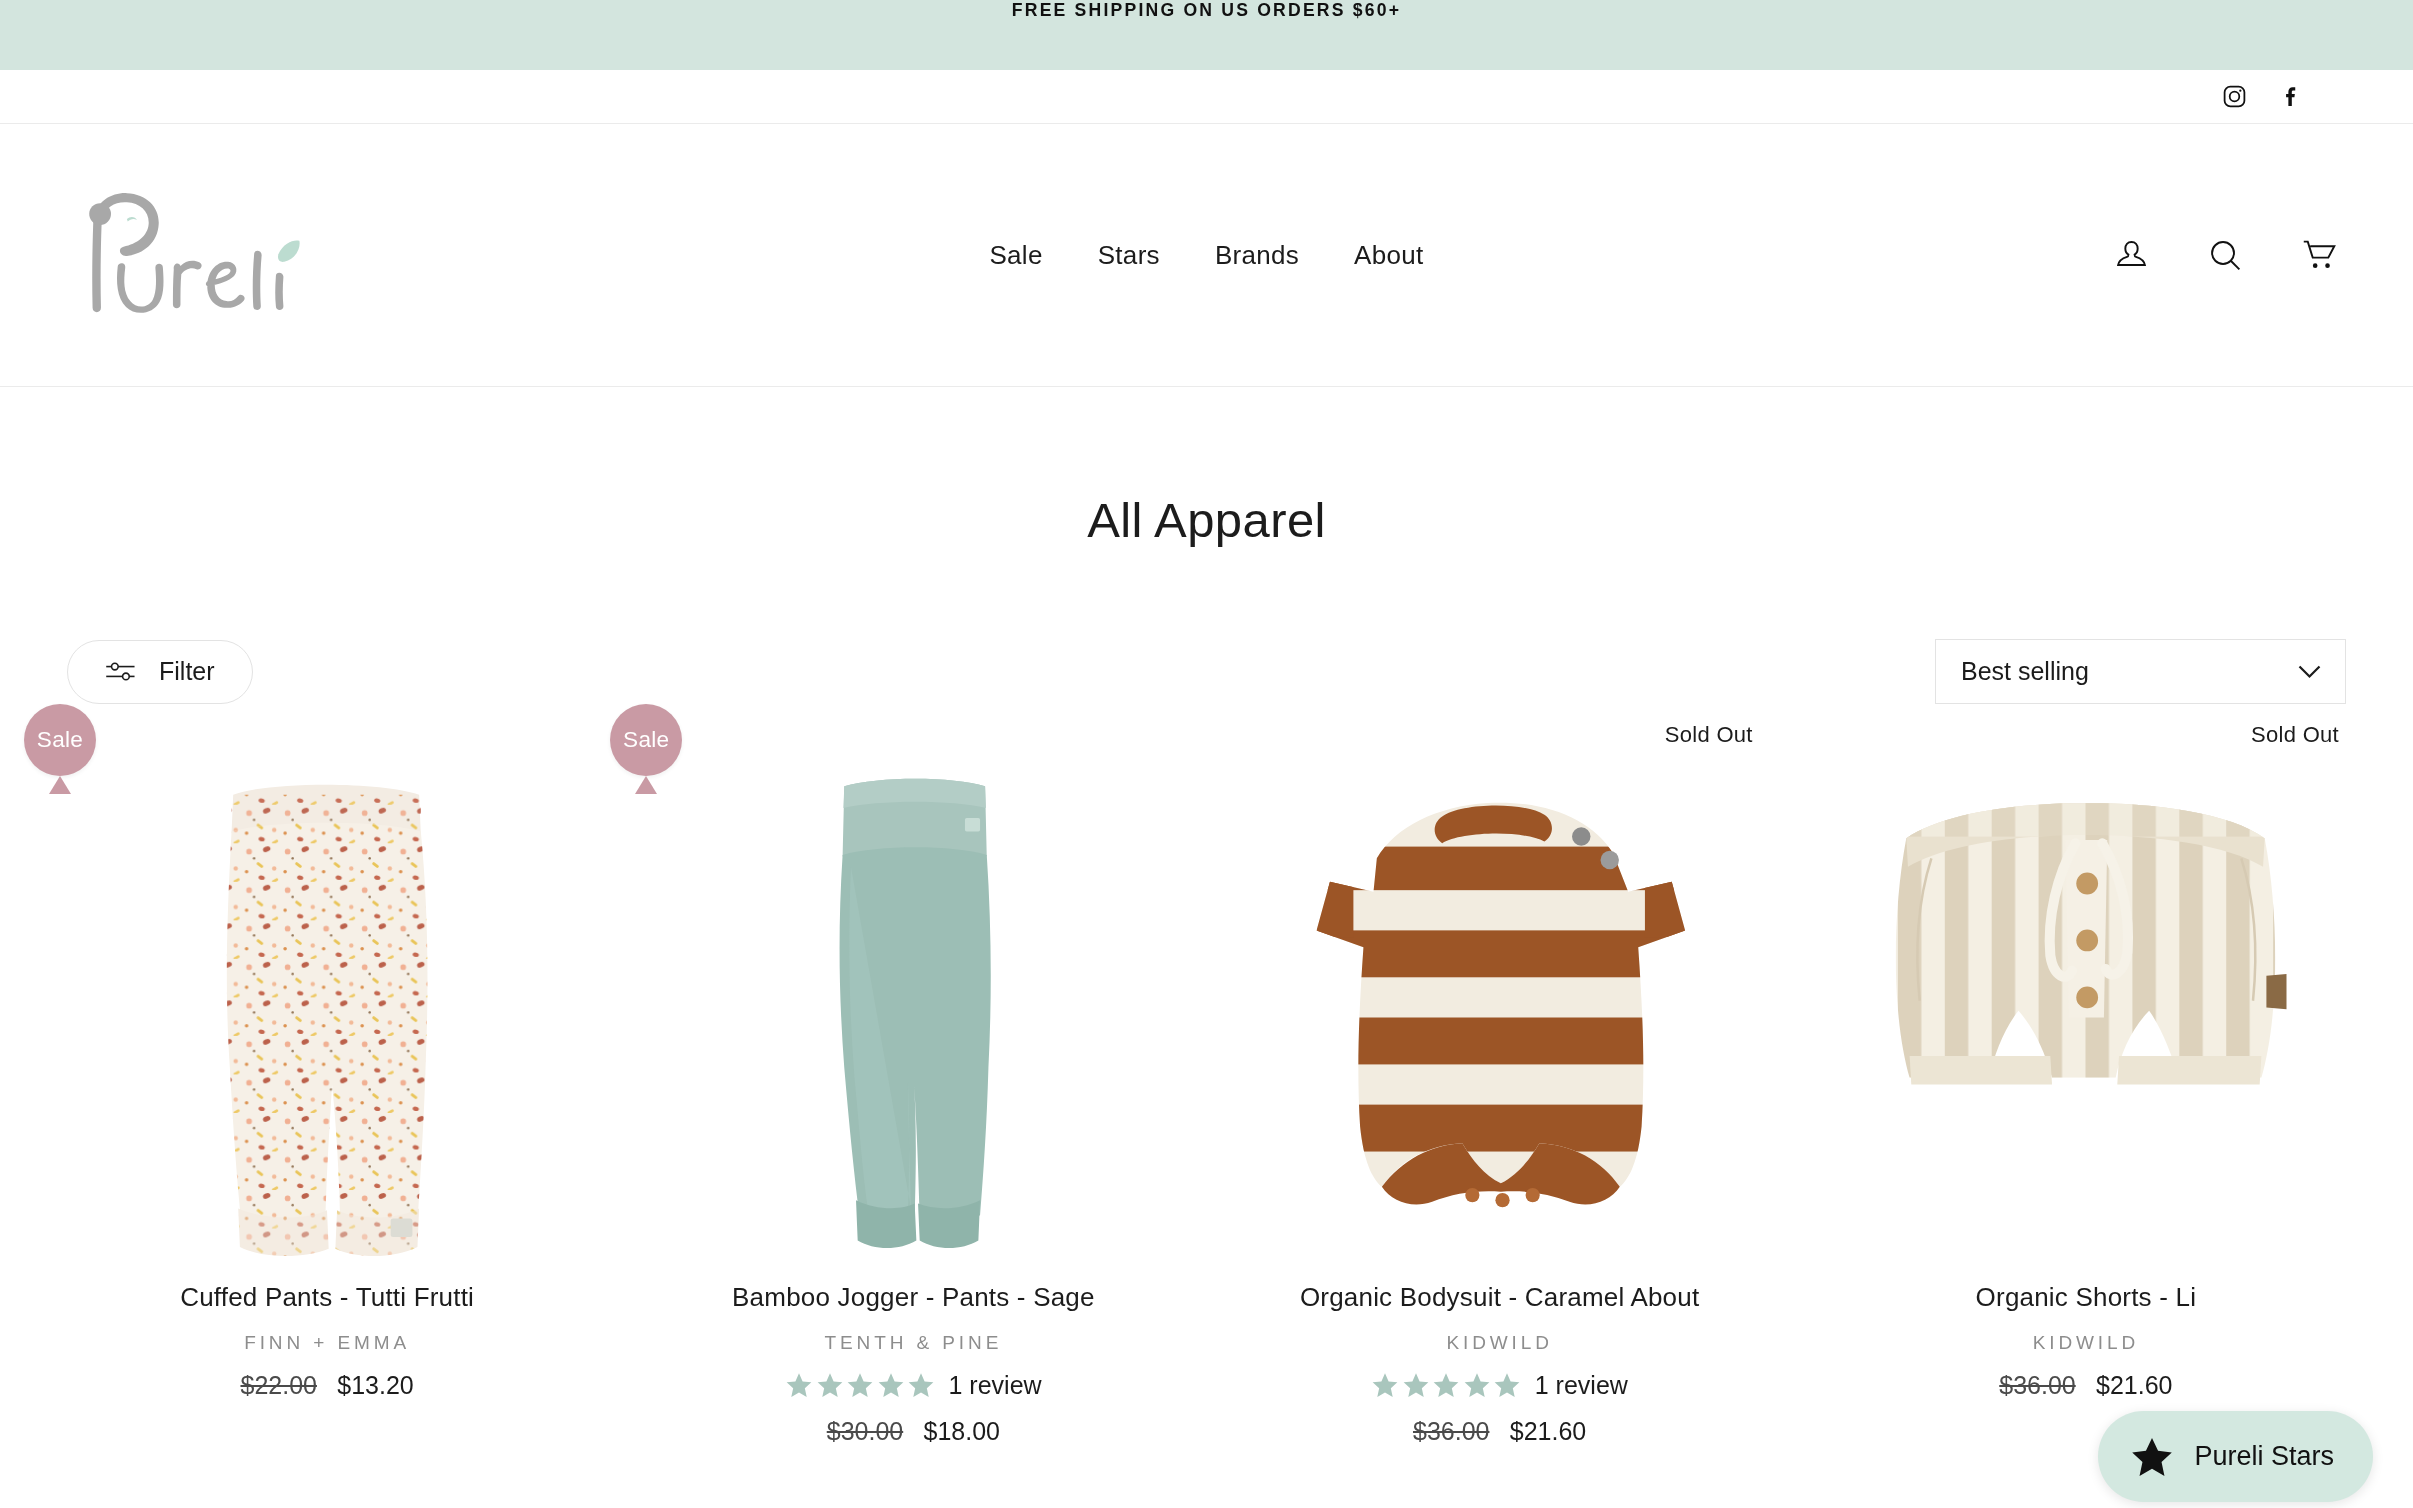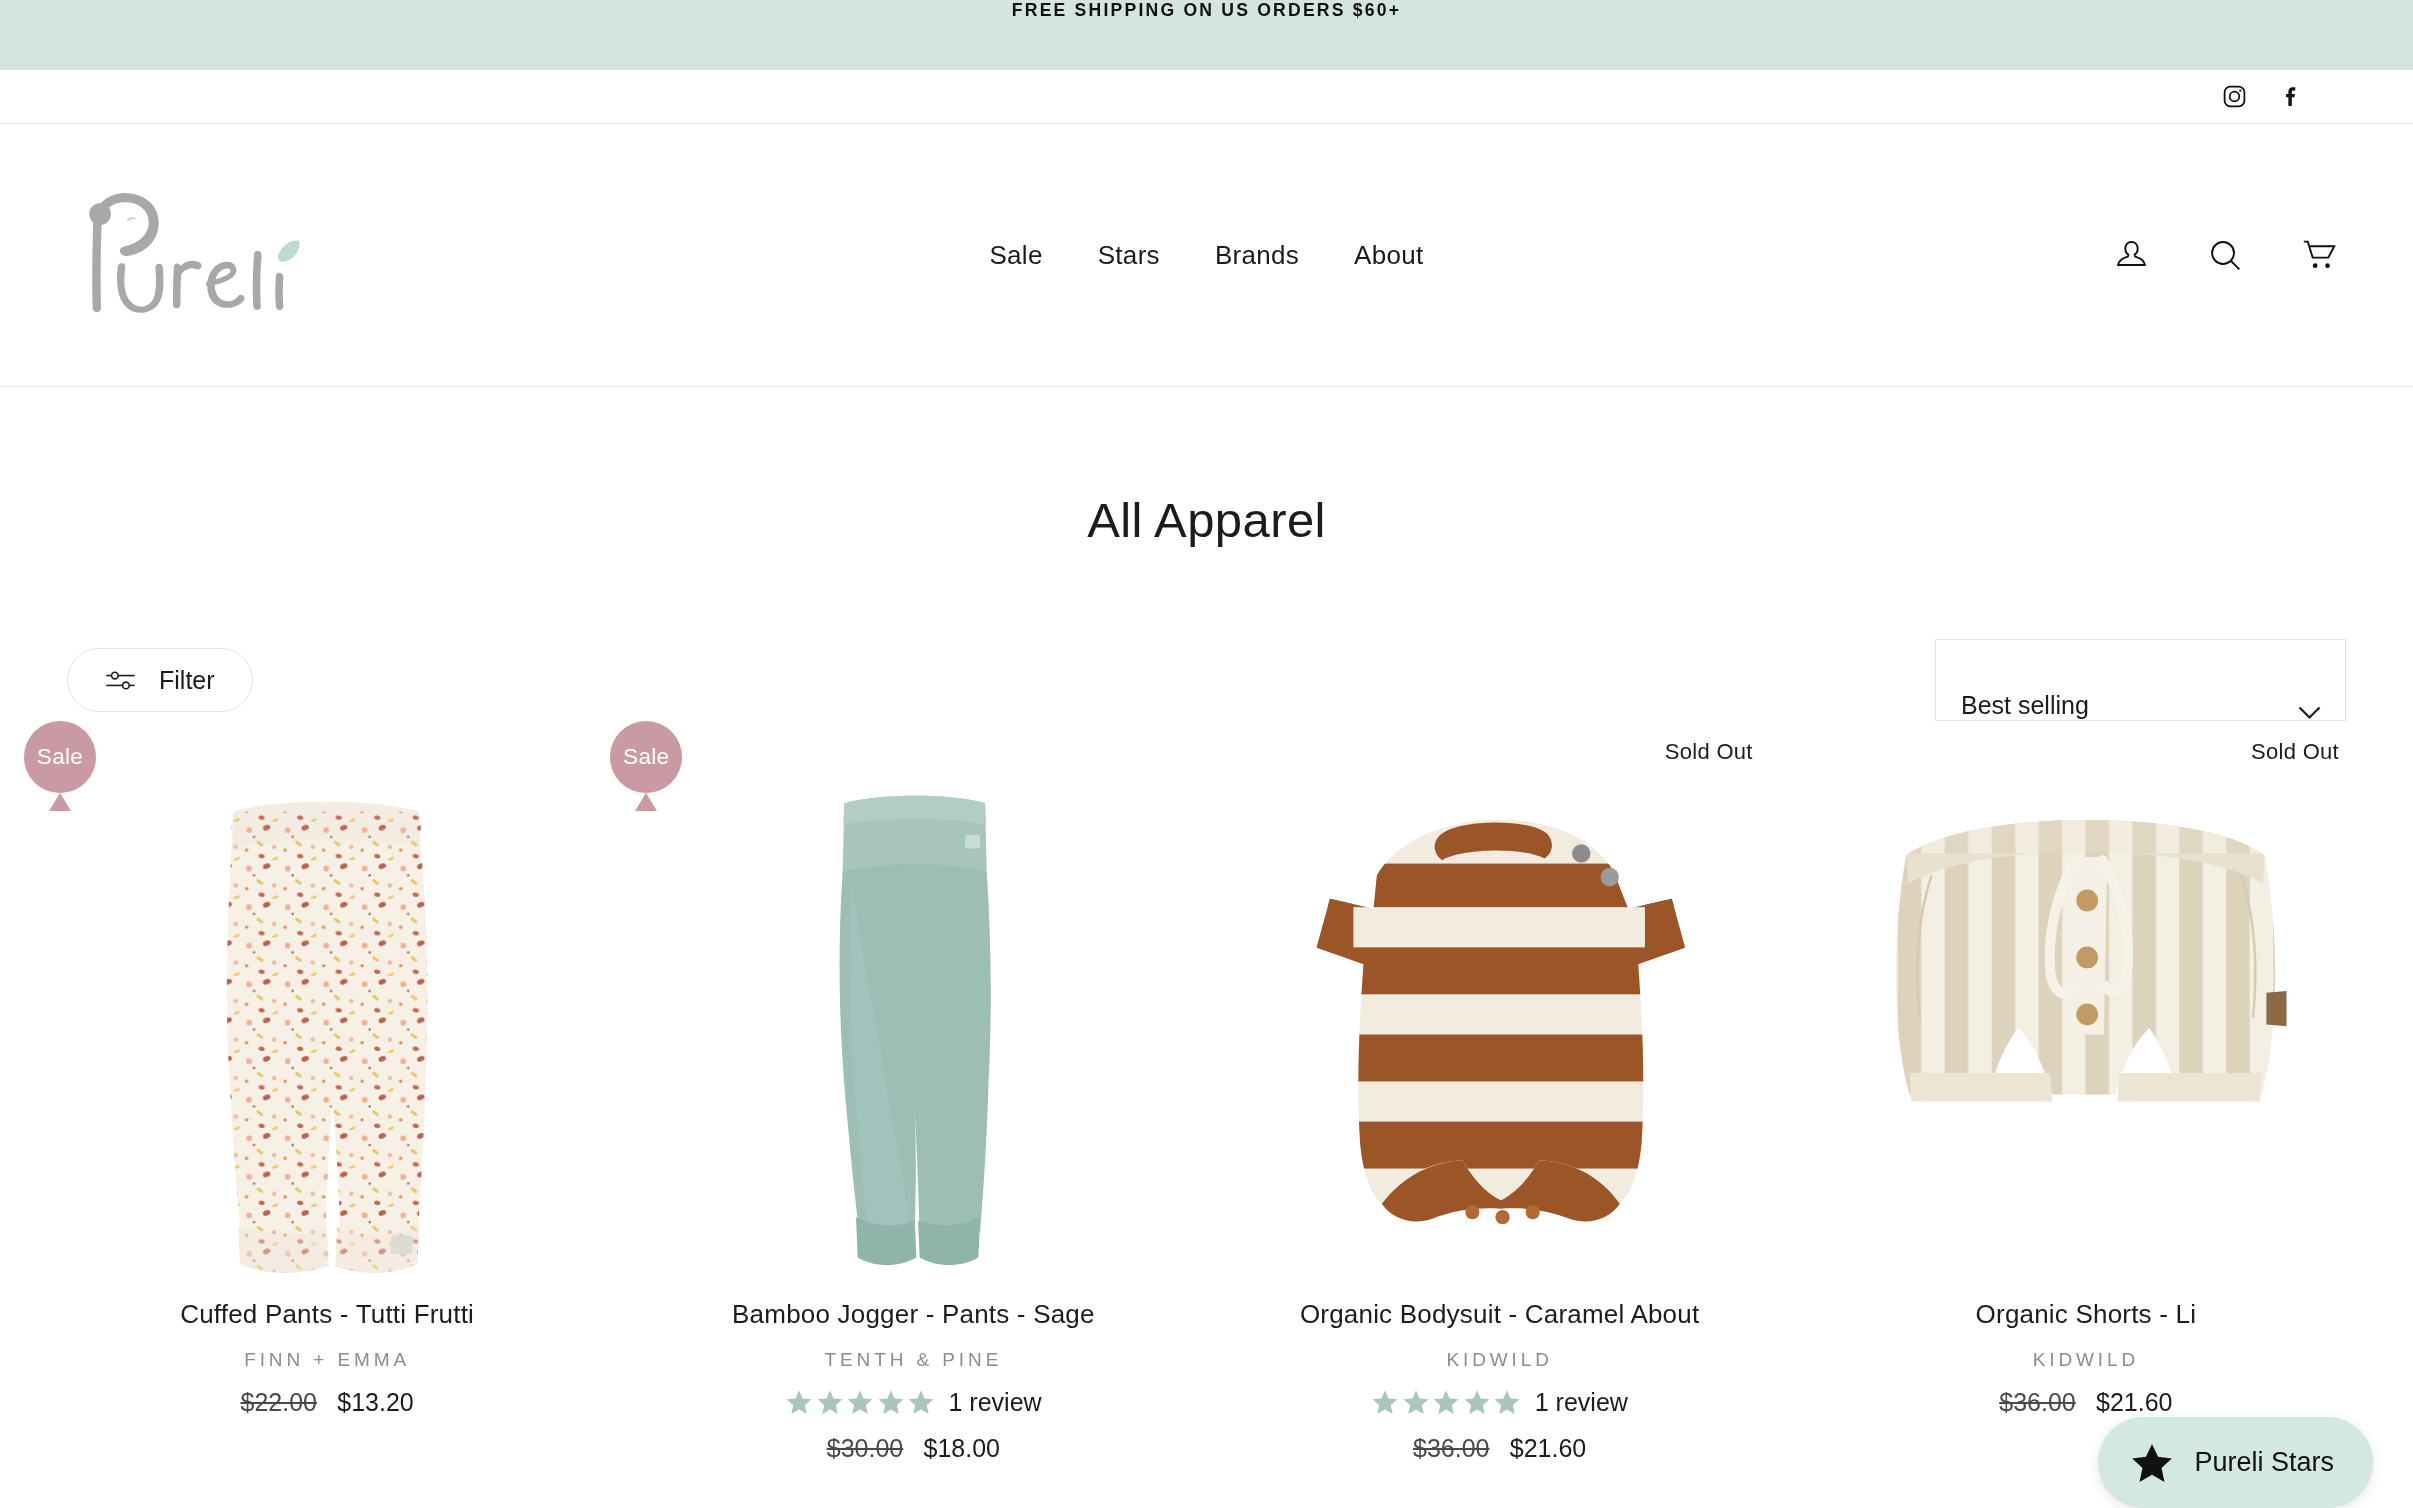--- a/index.html
+++ b/index.html
@@ -69,23 +69,23 @@
   }
   .filter-btn {
     display: flex; align-items: center; gap: 22px;
     border: 0.8px solid #e3e3e3; border-radius: 50px;
     height: 64px; padding: 0 37px; background: #fff; cursor: pointer;
   }
   .filter-label { font-size: 25px; color: #1c1c1c; }
   .filter-icon { width: 32px; height: 25px; }
 
   .sort-select {
-    width: 411px; height: 82px;
+    width: 411px; height: 65px;
     border: 0.8px solid #e3e3e3; background: #fff;
-    display: flex; align-items: flex-end; justify-content: space-between;
+    display: flex; align-items: center; justify-content: space-between;
     padding: 0 23.5px 0 25px; cursor: pointer; margin-left: 27px;
   }
   .sort-value { font-size: 25px; color: #1c1c1c; }
   .chev { width: 25px; height: 15px; }
 
   
   .grid {
     display: grid; grid-template-columns: repeat(4, 1fr);
     column-gap: 0px; padding: 0 34px; margin-top: 18.4px;
   }
@@ -140,21 +140,21 @@
   }
   .stars { display: flex; gap: 2.5px; }
   .star { width: 28px; height: 28px; }
   .review-count { font-size: 25px; color: #1c1c1c; margin-left: 8.4px; }
   .p-price { margin-top: 17px; font-size: 25px; color: #1c1c1c; }
   .price-old { text-decoration: line-through; color: #4a4a4a; margin-right: 13.4px; }
   .price-new { color: #1c1c1c; }
 
   
   .rewards {
-    position: absolute; right: 40px; bottom: 0px;
+    position: absolute; right: 40px; bottom: 6px;
     height: 91px; padding: 0 39px 0 32px;
     background: #d3e8e0; border-radius: 50px;
     display: flex; align-items: center; gap: 20px;
     box-shadow: 0 2.5px 11.7px rgba(0,0,0,0.10);
     cursor: pointer; z-index: 40;
   }
   .rewards-star { width: 44px; height: 44px; }
   .rewards-label { font-size: 27px; color: #111; }
 </style>
 </head>

